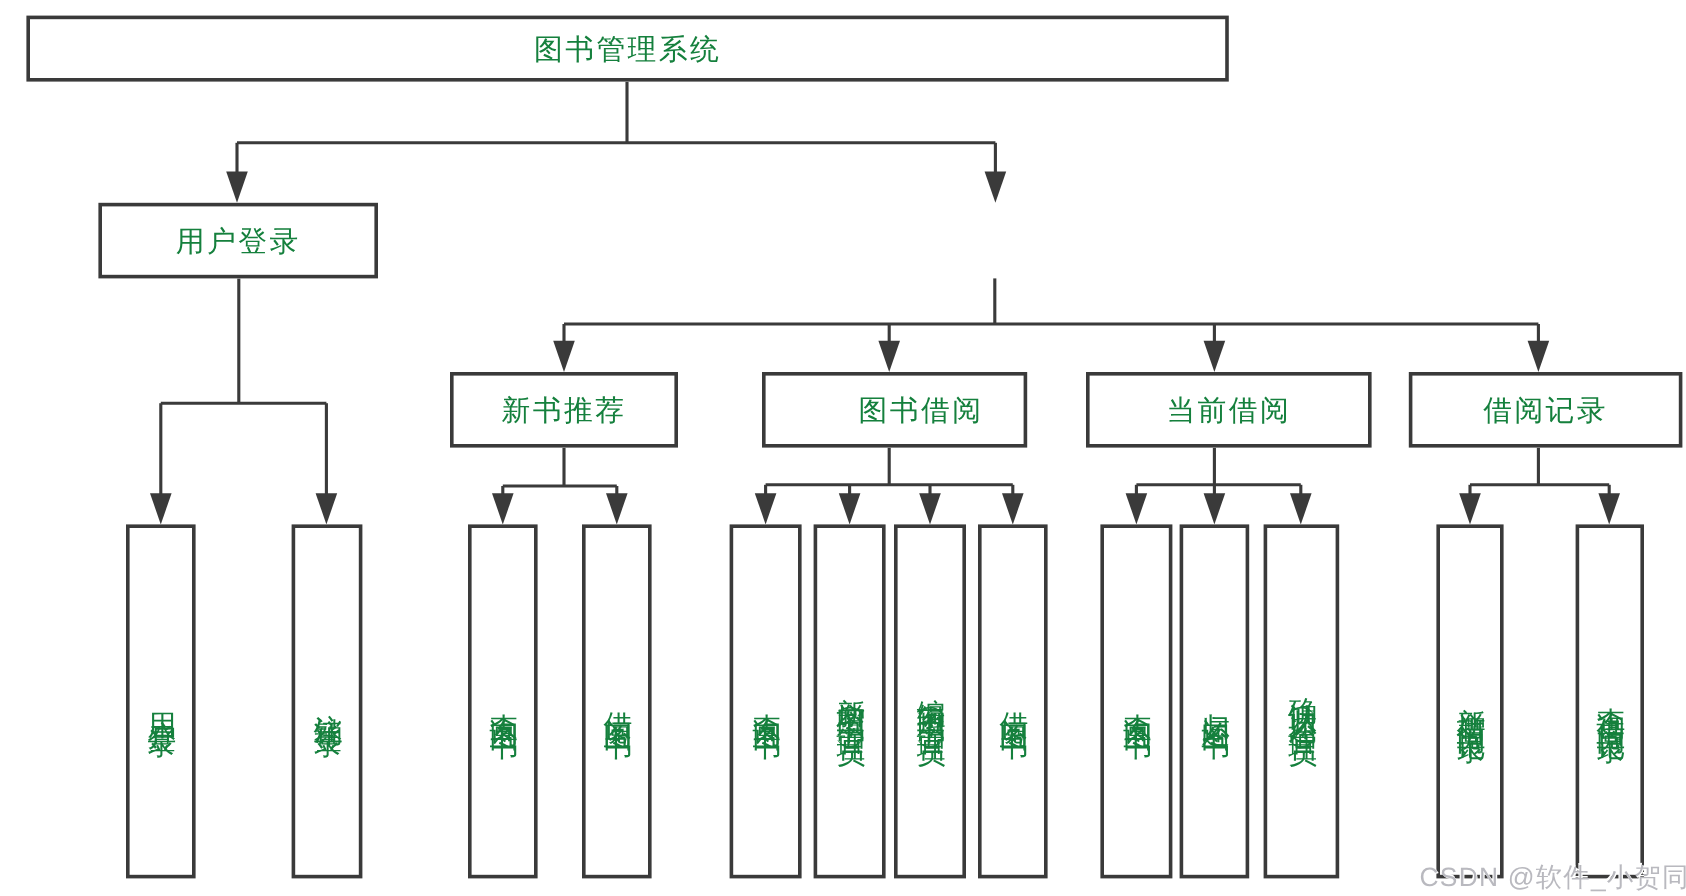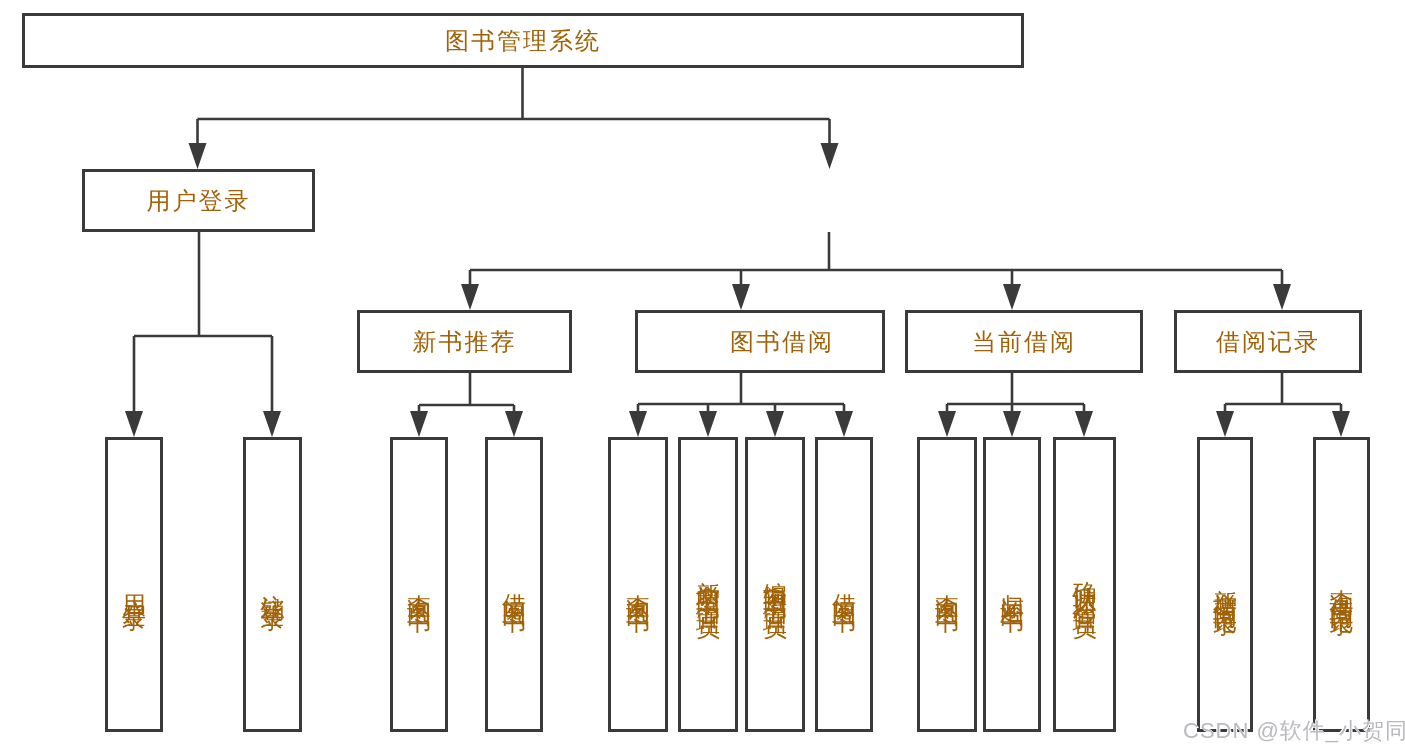--- a/index.html
+++ b/index.html
@@ -12,21 +12,21 @@
   }
   .wires{position:absolute;left:0;top:0;width:1405px;height:747px;}
   .node{
     position:absolute;
     box-sizing:border-box;
     border:3px solid #3a3a3a;
     background:#ffffff;
     display:flex;
     align-items:center;
     justify-content:center;
-    color:#a16207;
+    color:#15803d;
     font-size:24px;
     letter-spacing:2px;
     white-space:nowrap;
   }
   .leaf{
     writing-mode:vertical-rl;
     text-orientation:mixed;
     letter-spacing:5px;
     font-size:24px;
     line-height:1;
@@ -113,24 +113,24 @@
       <polygon points="1075,411 1093,411 1084,437"></polygon>
       <polygon points="1216,411 1234,411 1225,437"></polygon>
       <polygon points="1332,411 1350,411 1341,437"></polygon>
     </g>
   </svg>
 
   <div class="node" style="left:22px;top:13px;width:1002px;height:55px;">图书管理系统</div>
 
   <div class="node" style="left:82px;top:169px;width:233px;height:63px;">用户登录</div>
 
-  <div class="node" style="left:357px;top:310px;width:215px;height:63px;">新书推荐</div>
-  <div class="node" style="left:635px;top:310px;width:250px;height:63px;padding-left:44px;">图书借阅</div>
+  <div class="node" style="left:375px;top:310px;width:190px;height:63px;">新书推荐</div>
+  <div class="node" style="left:635px;top:310px;width:221px;height:63px;padding-left:44px;">图书借阅</div>
   <div class="node" style="left:905px;top:310px;width:238px;height:63px;">当前借阅</div>
-  <div class="node" style="left:1174px;top:310px;width:188px;height:63px;">借阅记录</div>
+  <div class="node" style="left:1174px;top:310px;width:228px;height:63px;">借阅记录</div>
 
   <div class="node leaf" style="left:105px;top:437px;width:58px;height:295px;">用户登录</div>
   <div class="node leaf" style="left:243px;top:437px;width:59px;height:295px;">注销登录</div>
 
   <div class="node leaf" style="left:390px;top:437px;width:58px;height:295px;">查询图书</div>
   <div class="node leaf" style="left:485px;top:437px;width:58px;height:295px;">借阅图书</div>
 
   <div class="node leaf" style="left:608px;top:437px;width:60px;height:295px;">查询图书</div>
   <div class="node leaf" style="left:678px;top:437px;width:60px;height:295px;">新增图书（管理员）</div>
   <div class="node leaf" style="left:745px;top:437px;width:60px;height:295px;">编辑图书（管理员）</div>

